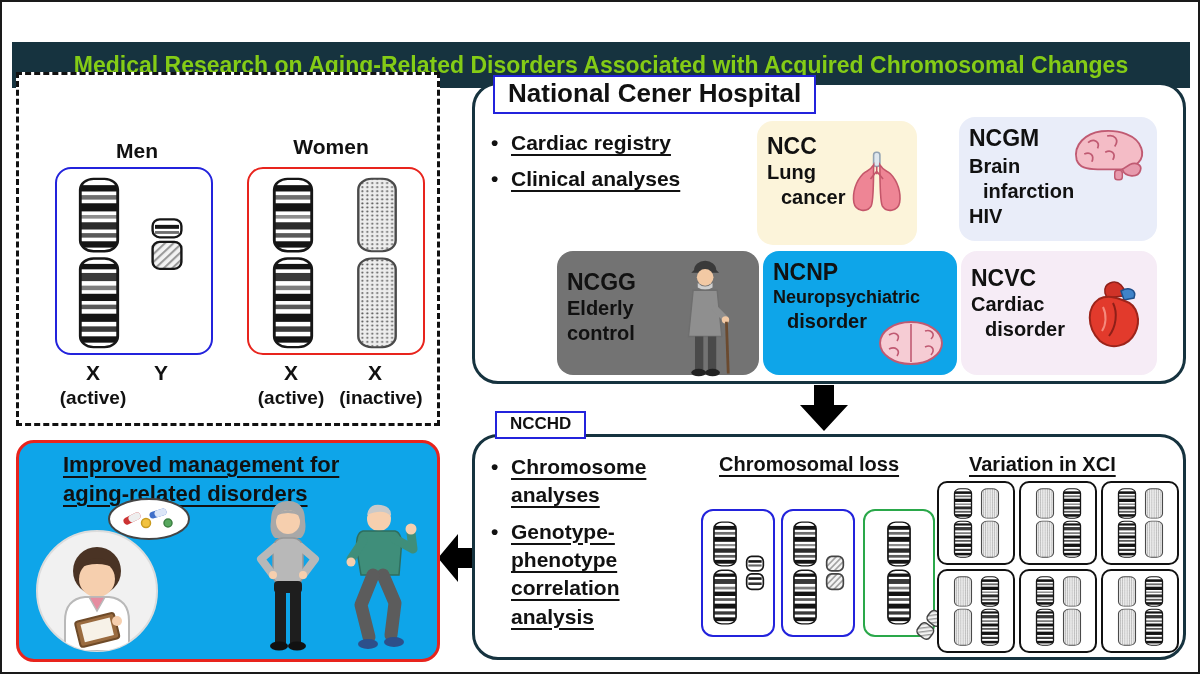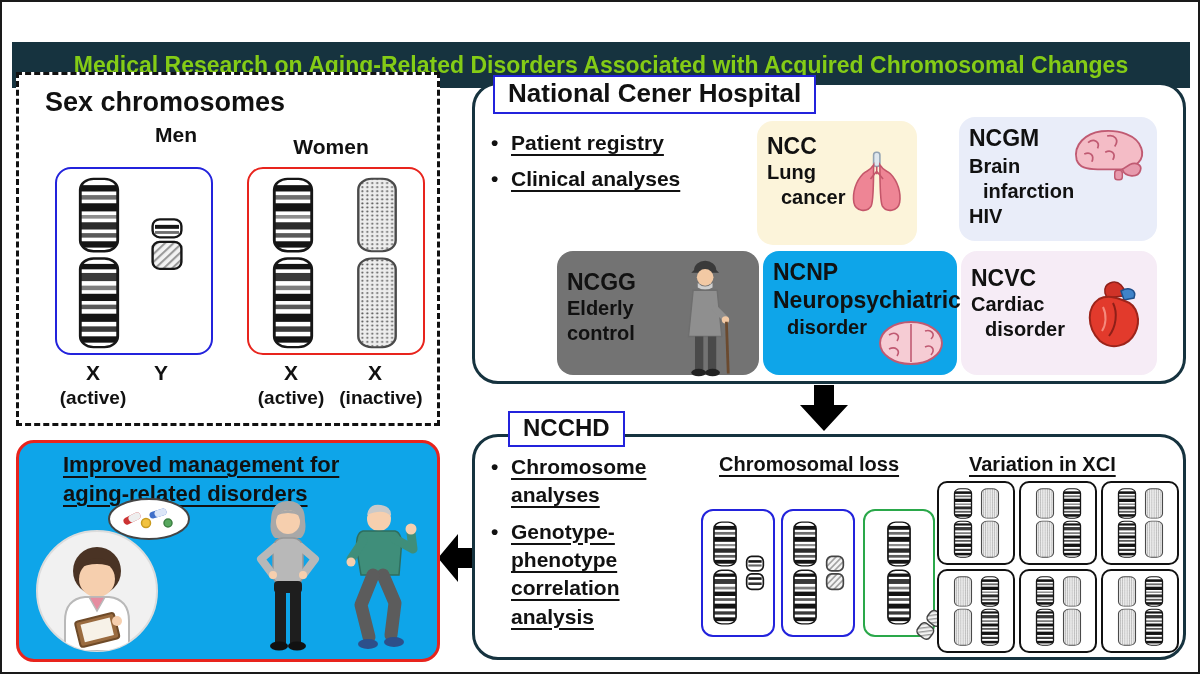--- a/index.html
+++ b/index.html
@@ -14,21 +14,21 @@
   .banner {
     position: absolute; left: 10px; top: 8px; width: 1178px; height: 46px;
     background: #16333f; color: #84cc16; display: flex; align-items: center; justify-content: center;
     font-weight: bold; font-size: 23px; margin-top: 32px;
   }
 
   
   .sex-panel { position: absolute; left: 14px; top: 70px; width: 424px; height: 354px; border: 3px dashed #111; background:#fff; }
   .sex-title { position: absolute; left: 26px; top: 12px; font-size: 27px; font-weight: bold; }
   .group-label { position: absolute; font-size: 21px; font-weight: bold; text-align: center; }
-  .men-label { left: 58px; top: 48px; width: 120px; text-align: right; }
+  .men-label { left: 58px; top: 64px; width: 120px; }
   .women-label { left: 252px; top: 60px; width: 120px; }
   .chr-pairbox { position: absolute; top: 92px; height: 188px; border-radius: 16px; background: #fff; }
   .men-box { left: 36px; width: 158px; border: 2.5px solid #2323dc; }
   .women-box { left: 228px; width: 178px; border: 2.5px solid #e8241d; }
   .chr-name { position: absolute; top: 286px; font-size: 21px; font-weight: bold; text-align: center; }
   .chr-state { position: absolute; top: 312px; font-size: 19px; font-weight: bold; text-align: center; }
 
   
   .hosp-panel { position: absolute; left: 470px; top: 80px; width: 714px; height: 302px; border: 3.5px solid #16333f; border-radius: 26px; background: #fff; }
   .panel-titlebox { position: absolute; background: #fff; border: 2.5px solid #2323dc; font-weight: bold; padding: 1px 13px 3px 13px; white-space: nowrap; }
@@ -54,21 +54,21 @@
   .icon-brainslice { position: absolute; right: 10px; bottom: 6px; width: 72px; height: 52px; }
   .icon-heart { width: 70px; height: 78px; margin-top: 18px; }
   .icon-oldman { width: 84px; height: 122px; margin-top: -2px; }
 
   
   .down-arrow { position: absolute; left: 798px; top: 383px; }
   .left-arrow { position: absolute; left: 436px; top: 532px; }
 
   
   .ncchd-panel { position: absolute; left: 470px; top: 432px; width: 714px; height: 226px; border: 3.5px solid #16333f; border-radius: 26px; background: #fff; }
-  .ncchd-titlebox { left: 33px; top: -26px; font-size: 24px; }
+  .ncchd-titlebox { left: 20px; top: -26px; font-size: 17px; }
   .ncchd-bullets { left: 12px; top: 16px; width: 212px; }
   .ncchd-bullets li { margin-bottom: 8px; line-height: 1.35; }
   .section-head { position: absolute; font-size: 20px; font-weight: bold; text-decoration: underline; text-decoration-thickness: 2px; text-underline-offset: 4px; white-space: nowrap; }
   .loss-head { left: 244px; top: 16px; text-decoration: underline; }
   .xci-head { left: 494px; top: 16px; }
   .loss-box { position: absolute; top: 72px; height: 128px; border-radius: 12px; display: flex; align-items: center; justify-content: center; gap: 7px; background:#fff; }
   .loss-1 { left: 226px; width: 74px; border: 2.5px solid #2323dc; }
   .loss-2 { left: 306px; width: 74px; border: 2.5px solid #2323dc; }
   .loss-3 { left: 388px; width: 72px; border: 2.5px solid #2aa84a; }
   .chr-large { width: 26px; height: 104px; }
@@ -163,21 +163,20 @@
   </defs>
 </svg>
 
 <div class="page">
 
   <header class="banner">
     <span>Medical Research on Aging-Related Disorders Associated with Acquired Chromosomal Changes</span>
   </header>
 
   <section class="sex-panel">
-    <h2 class="sex-title">Sex chromosomes</h2>
 
     <div class="group-label men-label">Men</div>
     <div class="group-label women-label">Women</div>
 
     <div class="chr-pairbox men-box">
       <svg style="position:absolute;left:20px;top:8px;width:44px;height:172px" viewBox="0 0 40 190" preserveAspectRatio="none">
           <use href="#sym-chrX"></use>
         </svg>
       <svg style="position:absolute;left:92px;top:48px;width:36px;height:54px" viewBox="0 0 30 48" preserveAspectRatio="none">
           <use href="#sym-chrY"></use>
@@ -200,21 +199,21 @@
     <div class="chr-name" style="left:250px;width:44px">X</div>
     <div class="chr-name" style="left:334px;width:44px">X</div>
     <div class="chr-state" style="left:224px;width:96px">(active)</div>
     <div class="chr-state" style="left:312px;width:100px">(inactive)</div>
   </section>
 
   <section class="hosp-panel">
     <div class="panel-titlebox hosp-titlebox">National Cener Hospital</div>
 
     <ul class="bullets hosp-bullets">
-      <li><span>Patient registry</span></li>
+      <li><span>Cardiac registry</span></li>
       <li><span>Clinical analyses</span></li>
     </ul>
 
     <div class="card card-ncc">
       <div class="card-text">
         <div class="card-abbr">NCC</div>
         <div class="card-line">Lung</div>
         <div class="card-line indent">cancer</div>
       </div>
       <svg class="icon-lungs" viewBox="0 0 78 82">
@@ -254,21 +253,21 @@
         <line x1="61" y1="70" x2="63" y2="126" stroke="#6b4a2f" stroke-width="3"></line>
         <rect x="27" y="86" width="9" height="36" fill="#4a4a4a"></rect>
         <rect x="41" y="86" width="9" height="36" fill="#4a4a4a"></rect>
         <ellipse cx="31" cy="125" rx="8" ry="4" fill="#222"></ellipse>
         <ellipse cx="46" cy="125" rx="8" ry="4" fill="#222"></ellipse>
       </svg>
     </div>
 
     <div class="card card-ncnp">
       <div class="card-abbr">NCNP</div>
-      <div class="card-line" style="font-size:23px">Neuropsychiatric</div>
+      <div class="card-line" style="font-size:18px">Neuropsychiatric</div>
       <div class="card-line indent">disorder</div>
       <svg class="icon-brainslice" viewBox="0 0 72 52">
         <ellipse cx="36" cy="26" rx="31" ry="21" fill="#f6ccd4" stroke="#c05a72" stroke-width="2"></ellipse>
         <line x1="36" y1="7" x2="36" y2="45" stroke="#c05a72" stroke-width="1.6"></line>
         <path d="M14,18 C20,14 26,18 22,24 M14,32 C20,29 26,33 22,39 M50,14 C56,12 61,17 56,22 M50,30 C56,27 61,32 56,38" stroke="#c05a72" stroke-width="1.6" fill="none"></path>
       </svg>
     </div>
 
     <div class="card card-ncvc">
       <div class="card-text" style="padding-top:6px">

